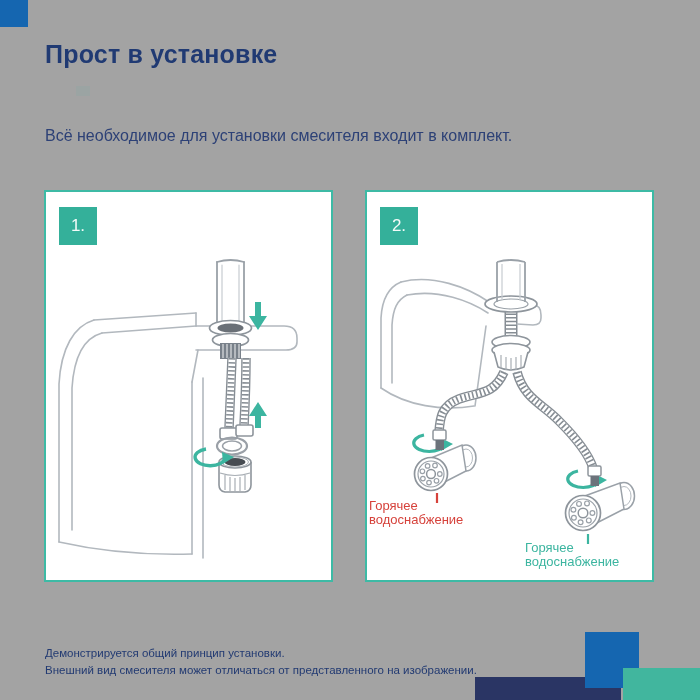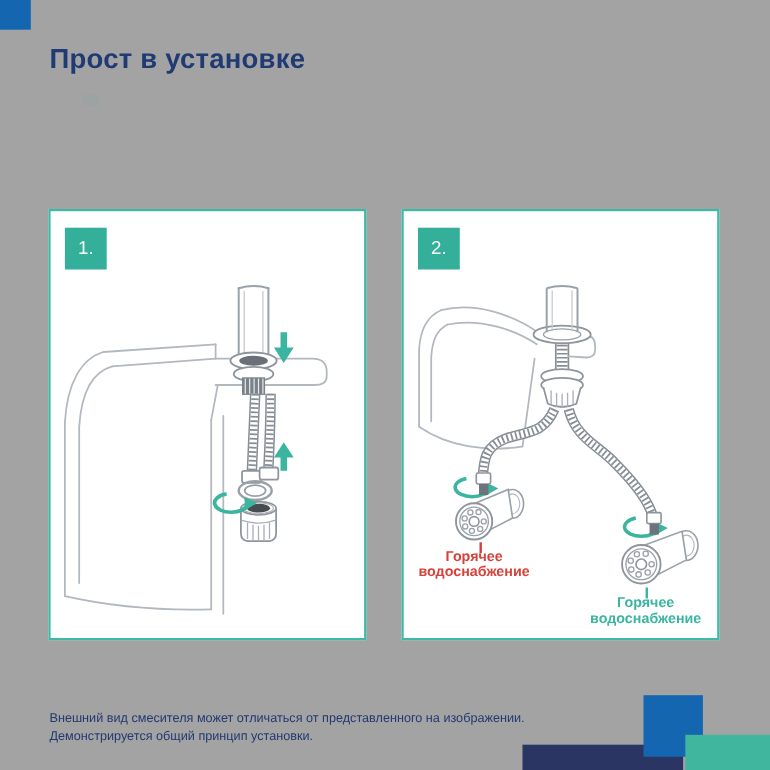--- a/index.html
+++ b/index.html
@@ -16,41 +16,42 @@
         color:#203a73;letter-spacing:-0.5px;line-height:46px;white-space:nowrap;}
   .logo .i-wrap{position:relative;display:inline-block;}
   .logo .dot{position:absolute;left:2px;top:4px;width:8px;height:8px;background:#41b69e;}
   .logo .reg{font-size:13px;font-weight:bold;vertical-align:23px;letter-spacing:0;}
   .panel{position:absolute;top:190px;width:289px;height:392px;border:2px solid #3dbaa5;
          box-sizing:border-box;background:#fff;}
   .panel-1{left:44px;} .panel-2{left:365px;}
   .badge{position:absolute;left:13px;top:15px;width:38px;height:38px;background:#34b09a;
          color:#f4fbf9;font-size:17px;display:flex;align-items:center;justify-content:center;}
   .panel svg{position:absolute;left:0;top:0;}
-  .valve-label{position:absolute;font-size:13px;font-weight:bold;text-align:center;
+  .valve-label{position:absolute;font-size:13px;font-weight:normal;text-align:left;
                line-height:13.5px;white-space:nowrap;}
   .hot-label{left:2px;top:307px;width:124px;color:#d6423b;}
   .cold-label{left:158px;top:349px;width:124px;color:#3cb5a0;}
   .footer-note{position:absolute;left:45px;top:645px;font-size:11.5px;line-height:16.5px;
                color:#223a72;}
   .deco-navy{left:475px;top:677px;width:146px;height:23px;background:#2a3564;z-index:1;}
   .deco-blue{left:585px;top:632px;width:54px;height:56px;background:#1566b0;z-index:2;}
   .deco-teal{left:623px;top:668px;width:77px;height:32px;background:#41b69e;z-index:3;}
 </style>
 </head>
 <body>
 
 <div class="canvas">
 
   <div class="sq corner-blue"></div>
 
   <div class="page-title">Прост в установке</div>
   <div class="title-accent"></div>
 
 
+  <div class="subtitle">Всё необходимое для установки смесителя входит в комплект.</div>
 
   <section class="panel panel-1">
     <svg width="285" height="388" viewBox="0 0 285 388">
 
       <g fill="none" stroke="#b2b8be" stroke-width="1.6" stroke-linecap="round">
         <path d="M48,128 C28,134 15,156 13,192 L13,350"></path>
         <path d="M56,141 C38,146 28,164 26,196 L26,338"></path>
         <path d="M48,128 L150,121"></path>
         <path d="M56,141 L150,134"></path>
         <path d="M150,121 L150,134"></path>
@@ -211,21 +212,21 @@
       <div>Горячее</div>
       <div>водоснабжение</div>
     </div>
     <div class="valve-label cold-label">
       <div>Горячее</div>
       <div>водоснабжение</div>
     </div>
   </section>
 
   <div class="footer-note">
+    <div>Демонстрируется общий принцип установки.</div>
     <div>Внешний вид смесителя может отличаться от представленного на изображении.</div>
-    <div>Демонстрируется общий принцип установки.</div>
   </div>
 
   <div class="sq deco-navy"></div>
   <div class="sq deco-blue"></div>
   <div class="sq deco-teal"></div>
 
 </div>
 
 </body></html>

